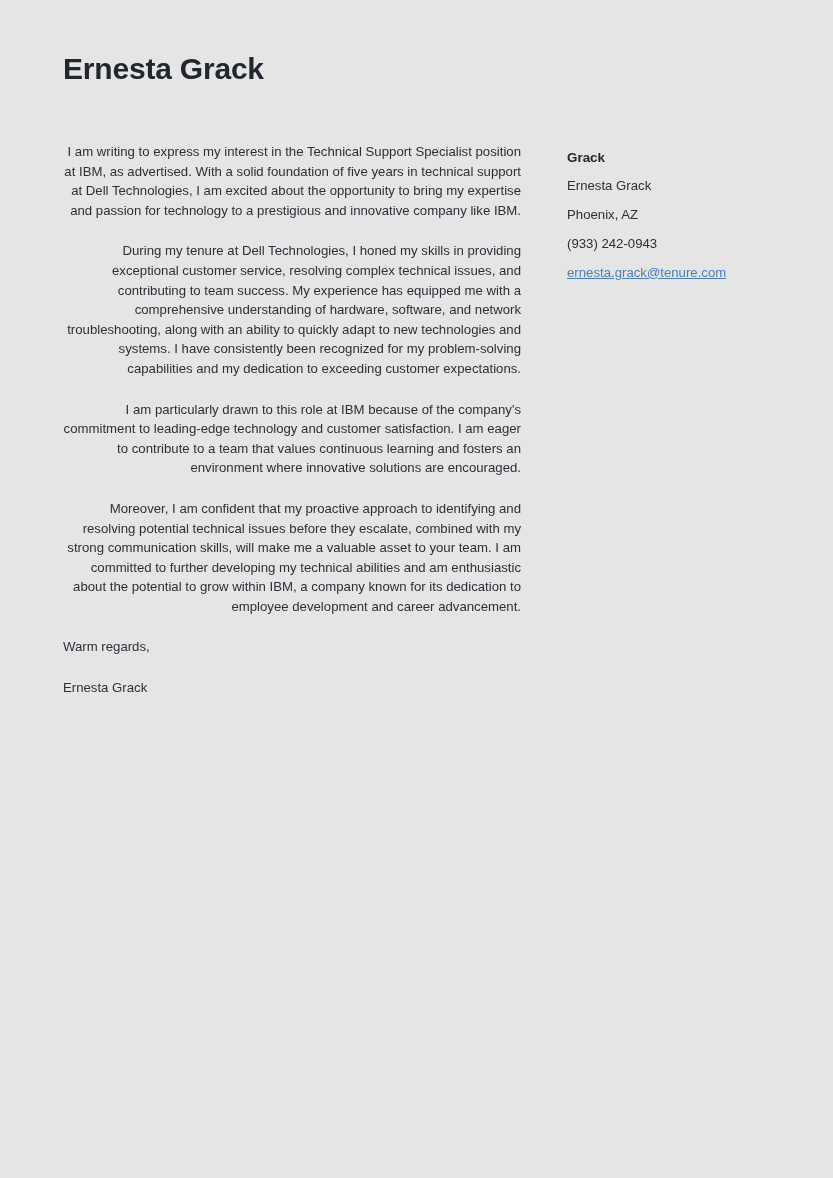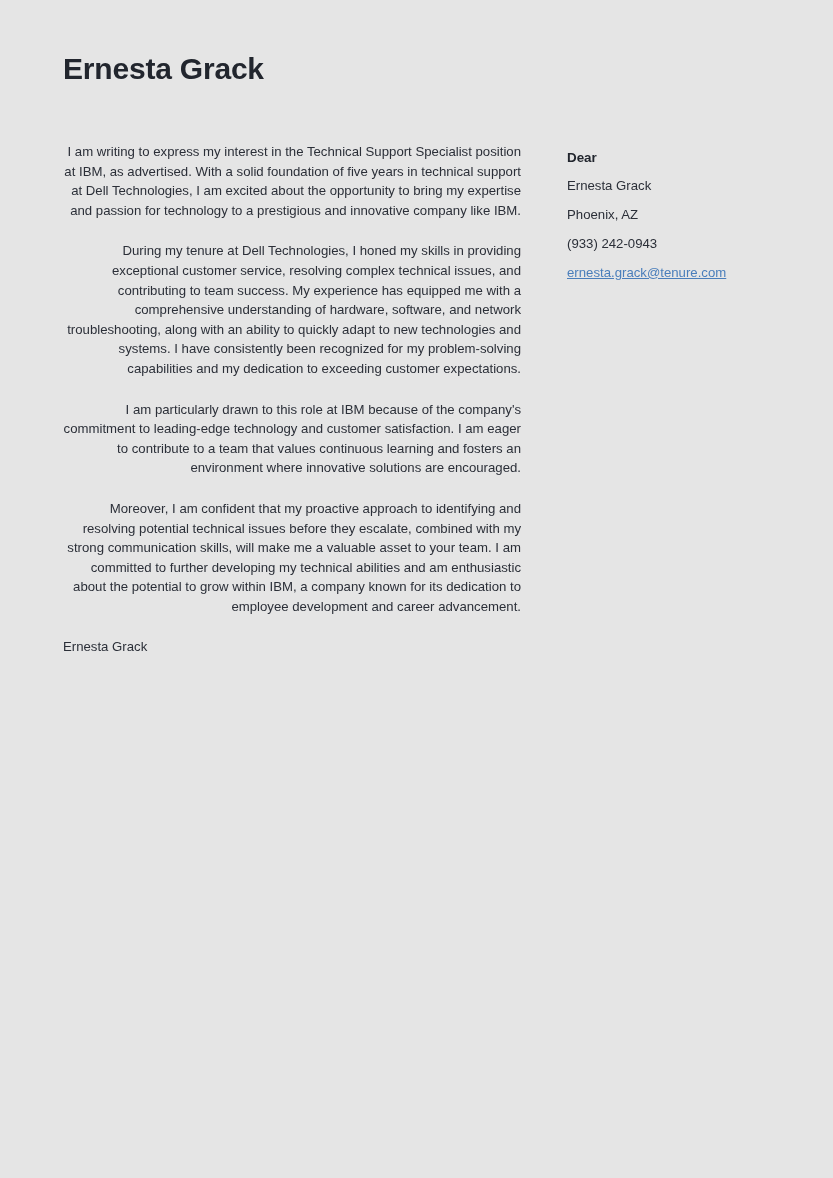--- a/index.html
+++ b/index.html
@@ -140,28 +140,29 @@
     <h1 class="name">Ernesta Grack</h1>
   </div>
 
   <div class="content">
 
     <div class="letter">
       <p class="para">I am writing to express my interest in the Technical Support Specialist position at IBM, as advertised. With a solid foundation of five years in technical support at Dell Technologies, I am excited about the opportunity to bring my expertise and passion for technology to a prestigious and innovative company like IBM.</p>
       <p class="para">During my tenure at Dell Technologies, I honed my skills in providing exceptional customer service, resolving complex technical issues, and contributing to team success. My experience has equipped me with a comprehensive understanding of hardware, software, and network troubleshooting, along with an ability to quickly adapt to new technologies and systems. I have consistently been recognized for my problem-solving capabilities and my dedication to exceeding customer expectations.</p>
       <p class="para">I am particularly drawn to this role at IBM because of the company's commitment to leading-edge technology and customer satisfaction. I am eager to contribute to a team that values continuous learning and fosters an environment where innovative solutions are encouraged.</p>
       <p class="para">Moreover, I am confident that my proactive approach to identifying and resolving potential technical issues before they escalate, combined with my strong communication skills, will make me a valuable asset to your team. I am committed to further developing my technical abilities and am enthusiastic about the potential to grow within IBM, a company known for its dedication to employee development and career advancement.</p>
+      <p class="closing">Warm regards,</p>
       <p class="signature">Ernesta Grack</p>
     </div>
 
     <div class="sidebar">
 
 
       <div class="side-block">
-        <div class="side-heading">Dear</div>
+        <div class="side-heading">Grack</div>
         <div class="side-line">Ernesta Grack</div>
         <div class="side-line">Phoenix, AZ</div>
         <div class="side-line">(933) 242-0943</div>
         <div class="side-line">
           <a class="side-link" href="#">ernesta.grack@tenure.com</a>
         </div>
       </div>
 
     </div>
 

